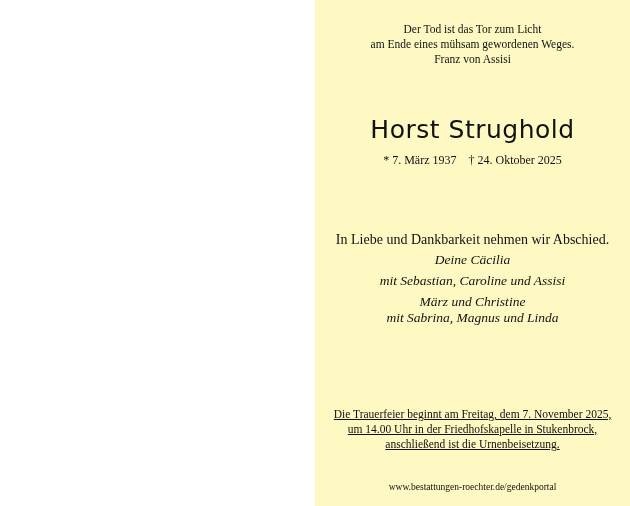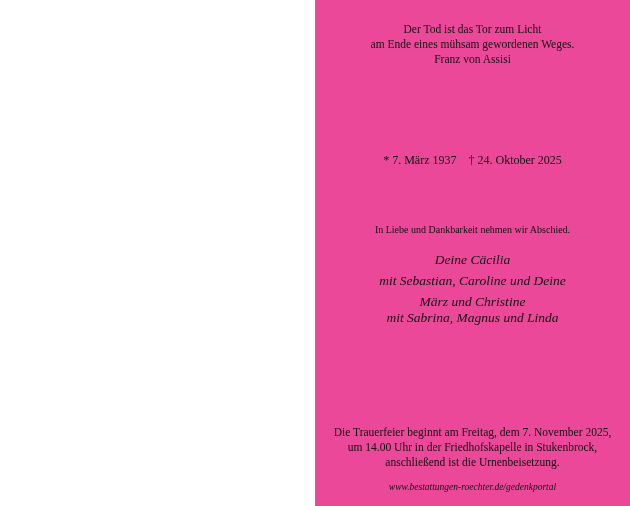--- a/index.html
+++ b/index.html
@@ -1,55 +1,56 @@
 <!DOCTYPE html>
 <html><head>
   <meta charset="utf-8">
   <style>
     html, body { margin: 0; padding: 0; }
     body { width: 630px; height: 506px; background: #ffffff; position: relative; overflow: hidden; color: #111; font-family: "Liberation Serif", serif; }
     .left-page { position: absolute; left: 0; top: 0; width: 315px; height: 506px; background: #ffffff; }
-    .right-page { position: absolute; left: 315px; top: 0; width: 315px; height: 506px; background: #ec4899; }
+    .right-page { position: absolute; left: 315px; top: 0; width: 315px; height: 506px; background: #fef9c3; }
     .c { position: absolute; left: 0; width: 315px; text-align: center; white-space: nowrap; }
     .quote { top: 22px; font-size: 11.5px; line-height: 15px; }
     .quote .author { }
     .name { top: 115px; font-family: "DejaVu Sans", sans-serif; font-size: 25px; letter-spacing: 0.5px; font-weight: normal; }
     .dates { top: 153px; font-size: 12px; }
     .dates span + span { margin-left: 12px; }
-    .farewell { top: 224px; font-size: 10px; }
+    .farewell { top: 232px; font-size: 14px; }
     .family { top: 252px; font-size: 13.5px; line-height: 16px; font-style: italic; }
     .family .grp { margin-bottom: 5px; }
-    .service { top: 425px; font-size: 11.5px; line-height: 15px; }
-    .website { top: 482px; font-size: 9.5px; font-style: italic; }
+    .service { top: 407px; font-size: 11.5px; line-height: 15px; text-decoration: underline; }
+    .website { top: 482px; font-size: 9.5px; }
   </style>
 </head>
 <body>
 
 <div class="left-page"></div>
 
 <div class="right-page">
   <div class="c quote">
     <div>Der Tod ist das Tor zum Licht</div>
     <div>am Ende eines mühsam gewordenen Weges.</div>
     <div class="author">Franz von Assisi</div>
   </div>
 
+  <div class="c name">Horst Strughold</div>
 
   <div class="c dates">
     <span>* 7. März 1937</span><span>† 24. Oktober 2025</span>
   </div>
 
   <div class="c farewell">In Liebe und Dankbarkeit nehmen wir Abschied.</div>
 
   <div class="c family">
     <div class="grp">
       <div>Deine Cäcilia</div>
     </div>
     <div class="grp">
-      <div>mit Sebastian, Caroline und Deine</div>
+      <div>mit Sebastian, Caroline und Assisi</div>
     </div>
     <div class="grp">
       <div>März und Christine</div>
       <div>mit Sabrina, Magnus und Linda</div>
     </div>
   </div>
 
   <div class="c service">
     <div>Die Trauerfeier beginnt am Freitag, dem 7. November 2025,</div>
     <div>um 14.00 Uhr in der Friedhofskapelle in Stukenbrock,</div>

